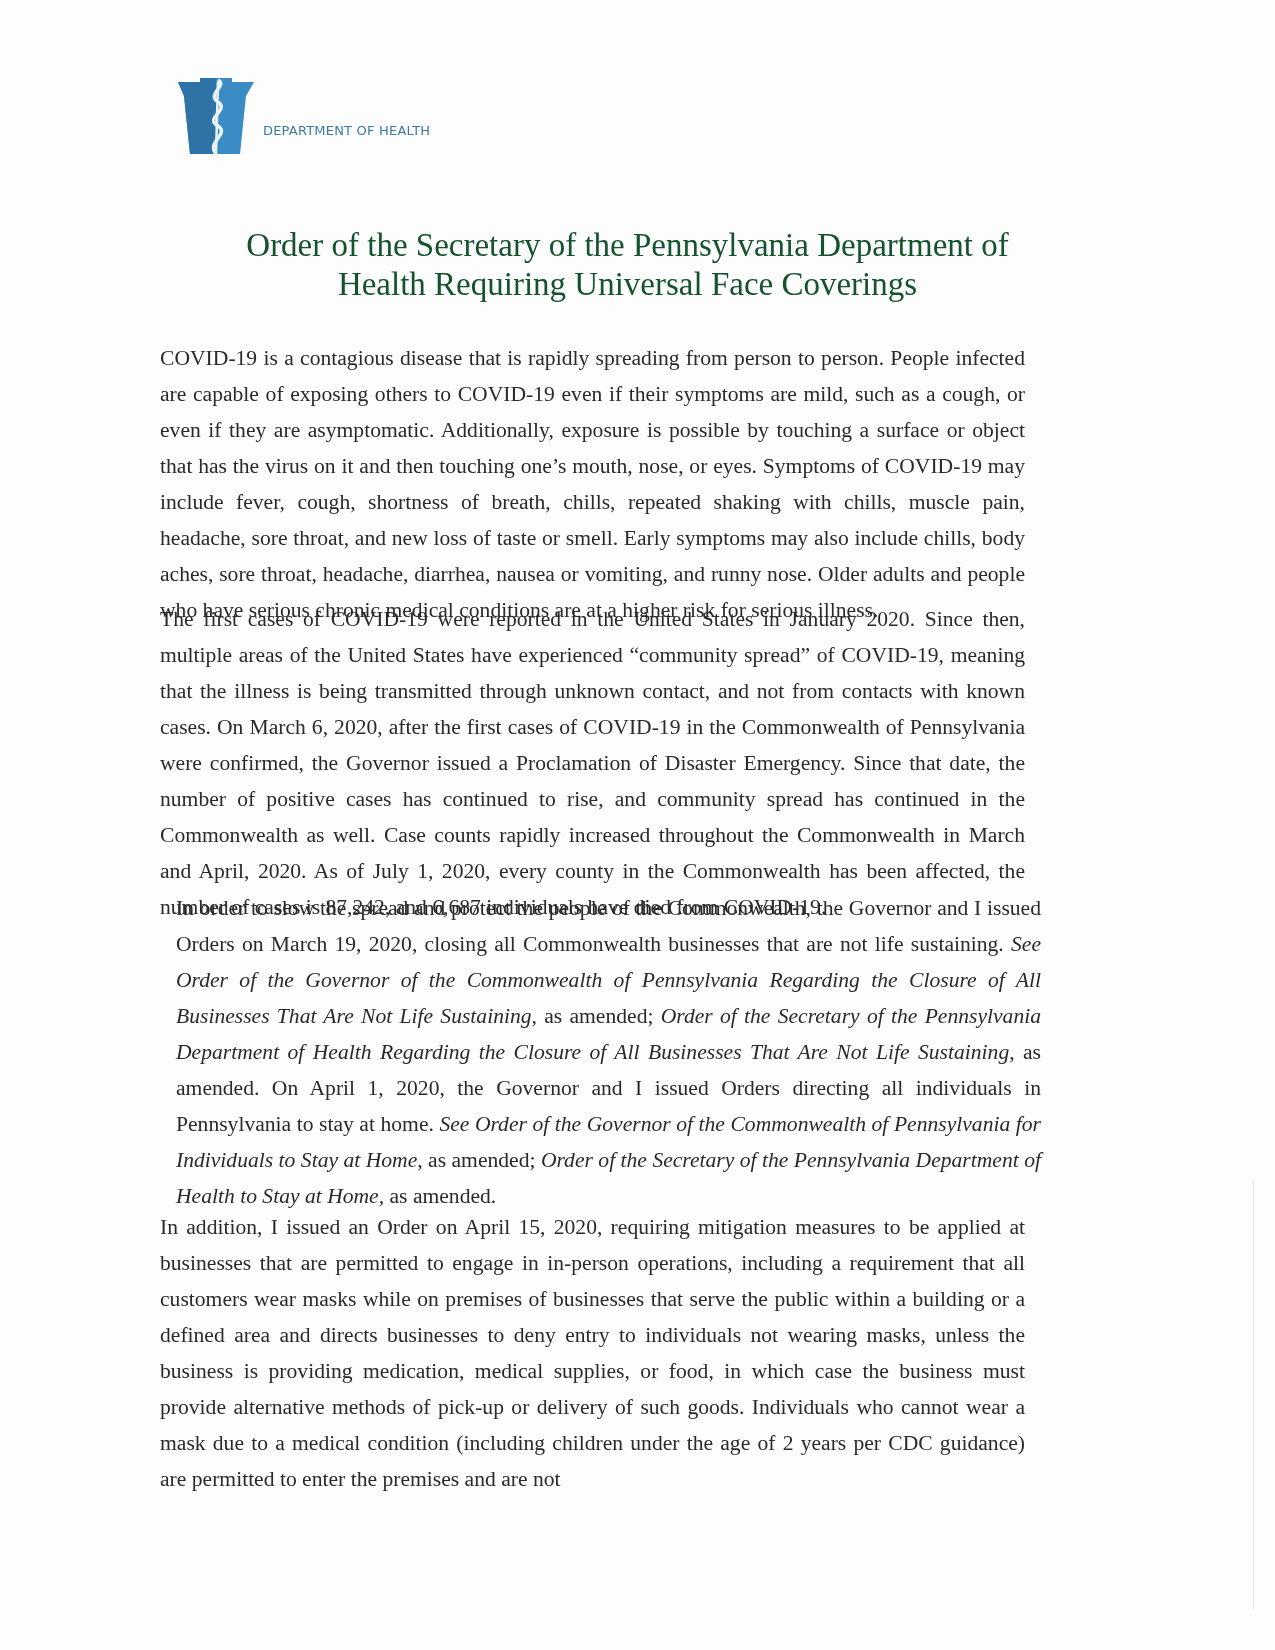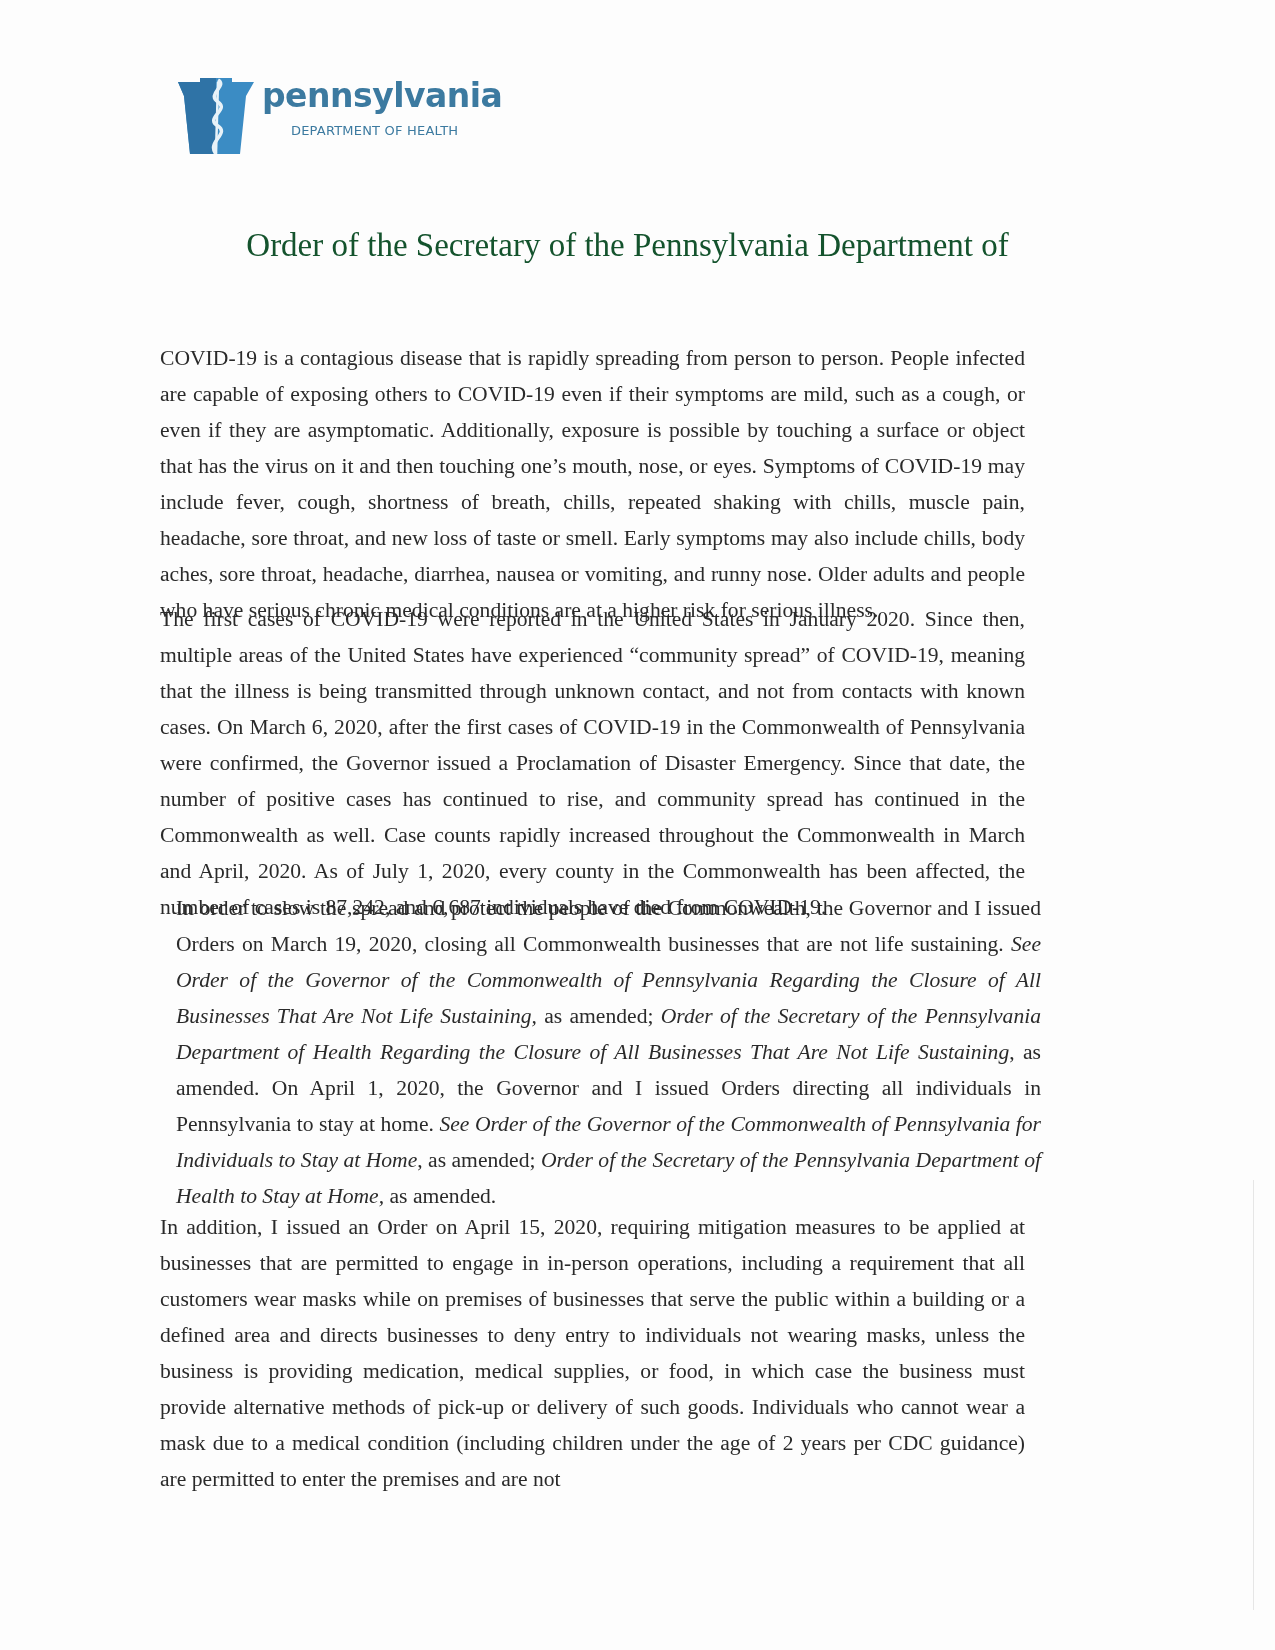--- a/index.html
+++ b/index.html
@@ -3,21 +3,21 @@
 <meta charset="utf-8">
 <style>
   html, body { margin: 0; padding: 0; background: #ffffff; }
   body { width: 1275px; height: 1650px; position: relative; overflow: hidden; }
   .page { position: absolute; left: 0; top: 0; width: 1275px; height: 1650px; background: #fdfdfd; }
   .edge-line { position: absolute; left: 1253px; top: 1180px; width: 1px; height: 430px; background: #e6e6e6; }
 
   .logo { position: absolute; left: 178px; top: 78px; width: 330px; height: 80px; }
   .logo svg { position: absolute; left: 0; top: 0; }
   .logo-word { position: absolute; left: 84px; top: -2px; font-family: "DejaVu Sans", sans-serif; font-weight: bold; font-size: 33px; color: #3c7aa0; letter-spacing: -0.5px; }
-  .logo-sub { position: absolute; left: 85px; top: 45px; font-family: "DejaVu Sans", sans-serif; font-size: 13px; color: #3c7aa0; letter-spacing: 0.2px; margin-left: 28px; }
+  .logo-sub { position: absolute; left: 85px; top: 45px; font-family: "DejaVu Sans", sans-serif; font-size: 13px; color: #3c7aa0; letter-spacing: 0.2px; }
 
   .title { position: absolute; left: 160px; top: 226px; width: 935px; text-align: center;
     font-family: "Liberation Serif", serif; font-size: 33px; line-height: 39px; color: #14532d; }
 
   .body-text { position: absolute; left: 160px; width: 865px;
     font-family: "Liberation Serif", serif; font-size: 21.6px; line-height: 36px; color: #2a2a2a;
     text-align: justify; }
   .p1 { top: 340px; }
   .p2 { top: 601px; }
   .p3 { top: 890px; margin-left: 16px; }
@@ -30,25 +30,25 @@
 <div class="page">
   <div class="edge-line"></div>
 
   <div class="logo">
     <svg width="76" height="76" viewBox="0 0 76 76">
       <polygon points="0,4 22,4 22,0 54,0 54,4 76,4 68,18 62,76 12,76 6,18" fill="#3b8cc4"></polygon>
       <polygon points="0,4 22,4 22,0 38,0 38,76 12,76 6,18" fill="#2f73a6"></polygon>
       <path d="M40,2 C50,8 28,16 40,24 C52,32 26,40 40,48 C52,56 28,64 38,76" stroke="#e8f2f8" stroke-width="3.5" fill="none"></path>
       <line x1="40" y1="4" x2="38" y2="76" stroke="#e8f2f8" stroke-width="2.5"></line>
     </svg>
-    <div class="logo-word">pennsylvania</div>
     <div class="logo-sub">DEPARTMENT OF HEALTH</div>
   </div>
 
   <div class="title">
     <div>Order of the Secretary of the Pennsylvania Department of</div>
+    <div>Health Requiring Universal Face Coverings</div>
   </div>
 
   <div class="body-text p1">COVID-19 is a contagious disease that is rapidly spreading from person to person. People infected are capable of exposing others to COVID-19 even if their symptoms are mild, such as a cough, or even if they are asymptomatic. Additionally, exposure is possible by touching a surface or object that has the virus on it and then touching one’s mouth, nose, or eyes. Symptoms of COVID-19 may include fever, cough, shortness of breath, chills, repeated shaking with chills, muscle pain, headache, sore throat, and new loss of taste or smell. Early symptoms may also include chills, body aches, sore throat, headache, diarrhea, nausea or vomiting, and runny nose. Older adults and people who have serious chronic medical conditions are at a higher risk for serious illness.</div>
   <div class="body-text p2">The first cases of COVID-19 were reported in the United States in January 2020. Since then, multiple areas of the United States have experienced “community spread” of COVID-19, meaning that the illness is being transmitted through unknown contact, and not from contacts with known cases. On March 6, 2020, after the first cases of COVID-19 in the Commonwealth of Pennsylvania were confirmed, the Governor issued a Proclamation of Disaster Emergency. Since that date, the number of positive cases has continued to rise, and community spread has continued in the Commonwealth as well. Case counts rapidly increased throughout the Commonwealth in March and April, 2020. As of July 1, 2020, every county in the Commonwealth has been affected, the number of cases is 87,242, and 6,687 individuals have died from COVID-19.</div>
   <div class="body-text p3"><span>In order to slow the spread and protect the people of the Commonwealth, the Governor and I issued Orders on March 19, 2020, closing all Commonwealth businesses that are not life sustaining. </span><i>See Order of the Governor of the Commonwealth of Pennsylvania Regarding the Closure of All Businesses That Are Not Life Sustaining,</i><span> as amended; </span><i>Order of the Secretary of the Pennsylvania Department of Health Regarding the Closure of All Businesses That Are Not Life Sustaining</i><span>, as amended. On April 1, 2020, the Governor and I issued Orders directing all individuals in Pennsylvania to stay at home. </span><i>See Order of the Governor of the Commonwealth of Pennsylvania for Individuals to Stay at Home</i><span>, as amended; </span><i>Order of the Secretary of the Pennsylvania Department of Health to Stay at Home,</i><span> as amended.</span></div>
   <div class="body-text p4">In addition, I issued an Order on April 15, 2020, requiring mitigation measures to be applied at businesses that are permitted to engage in in-person operations, including a requirement that all customers wear masks while on premises of businesses that serve the public within a building or a defined area and directs businesses to deny entry to individuals not wearing masks, unless the business is providing medication, medical supplies, or food, in which case the business must provide alternative methods of pick-up or delivery of such goods. Individuals who cannot wear a mask due to a medical condition (including children under the age of 2 years per CDC guidance) are permitted to enter the premises and are not</div>
 </div>
 
 </body></html>

